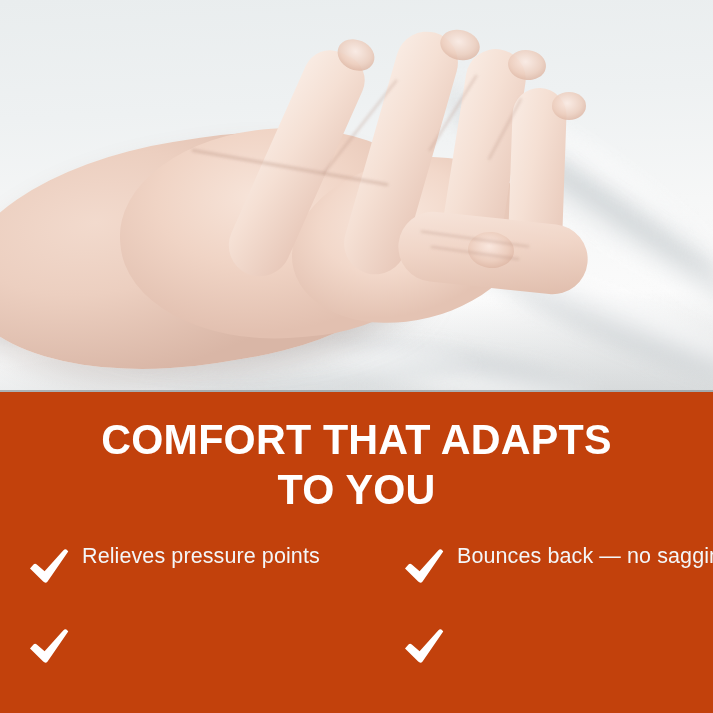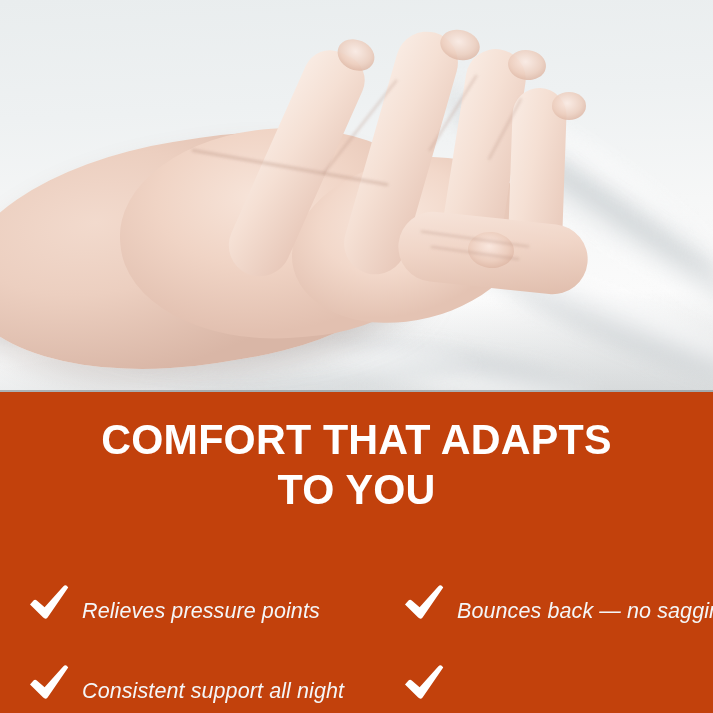--- a/index.html
+++ b/index.html
@@ -96,21 +96,21 @@
   
   .panel{position:absolute;left:0;top:392px;width:713px;height:321px;background:#c2410c;}
 
   .title{position:absolute;left:0;top:22px;width:713px;text-align:center;
      color:#ffffff;font-family:"Liberation Sans",sans-serif;
      font-weight:bold;font-size:43px;line-height:50px;letter-spacing:.2px;
      transform:scaleX(.96);transform-origin:50% 50%;}
 
   .features{position:absolute;left:0;top:152px;width:713px;}
   .frow{display:flex;width:713px;height:80px;align-items:center;}
-  .fcell{display:flex;align-items:flex-end;height:80px;font-style:italic;}
+  .fcell{display:flex;align-items:flex-start;height:80px;}
   .fcell.left{width:378px;padding-left:26px;box-sizing:border-box;}
   .fcell.right{width:335px;padding-left:23px;box-sizing:border-box;}
 
   .check{width:46px;height:44px;flex:0 0 46px;margin-right:10px;}
   .check svg{display:block;width:46px;height:44px;}
 
   .ftext{color:#f4f6f8;font-family:"Liberation Sans",sans-serif;
      font-size:21.5px;font-weight:400;letter-spacing:.1px;white-space:nowrap;}
 </style>
 </head>
@@ -185,21 +185,20 @@
         </div>
       </div>
 
       <div class="frow">
         <div class="fcell left">
           <span class="check">
             <svg viewBox="0 0 46 44" xmlns="http://www.w3.org/2000/svg">
               <path d="M4 24.5 L7.5 20.5 Q9 19 10.8 20.4 L18.6 27.2 L37.2 6.6 Q39.4 4.3 41.2 6.2 L42.2 7.4 L21.6 37.4 Q19.6 40 17.2 37.6 Z" fill="#ffffff"></path>
             </svg>
           </span>
-          <span class="ftext">Consistent support all night</span>
         </div>
         <div class="fcell right">
           <span class="check">
             <svg viewBox="0 0 46 44" xmlns="http://www.w3.org/2000/svg">
               <path d="M4 24.5 L7.5 20.5 Q9 19 10.8 20.4 L18.6 27.2 L37.2 6.6 Q39.4 4.3 41.2 6.2 L42.2 7.4 L21.6 37.4 Q19.6 40 17.2 37.6 Z" fill="#ffffff"></path>
             </svg>
           </span>
         </div>
       </div>
 

